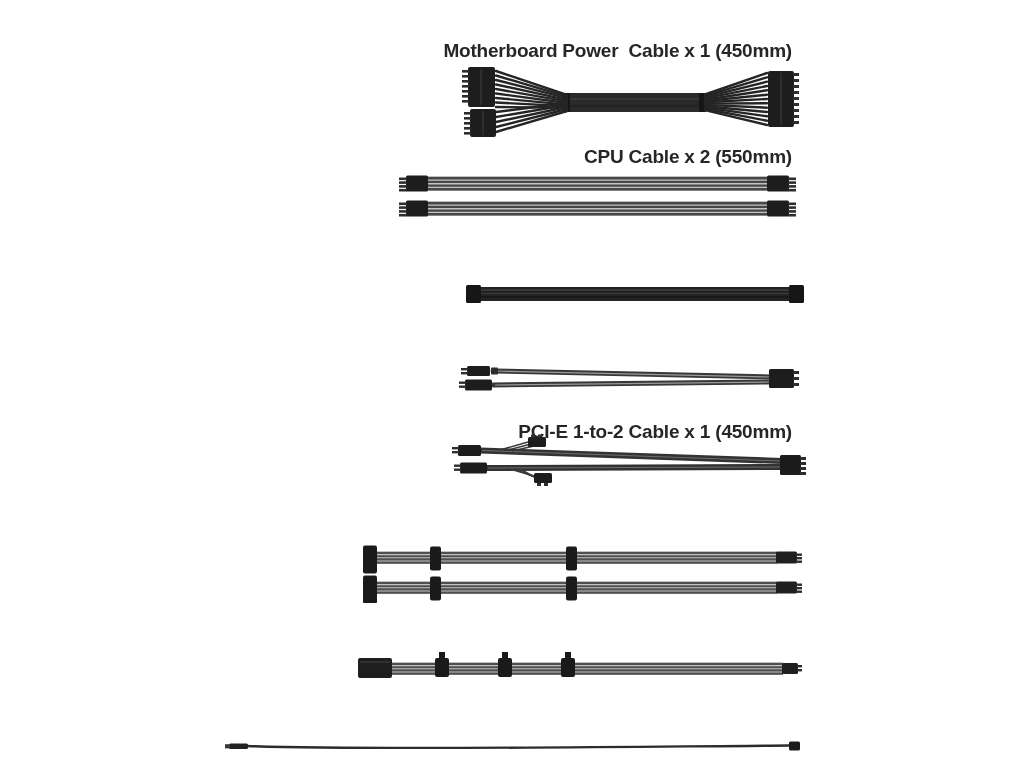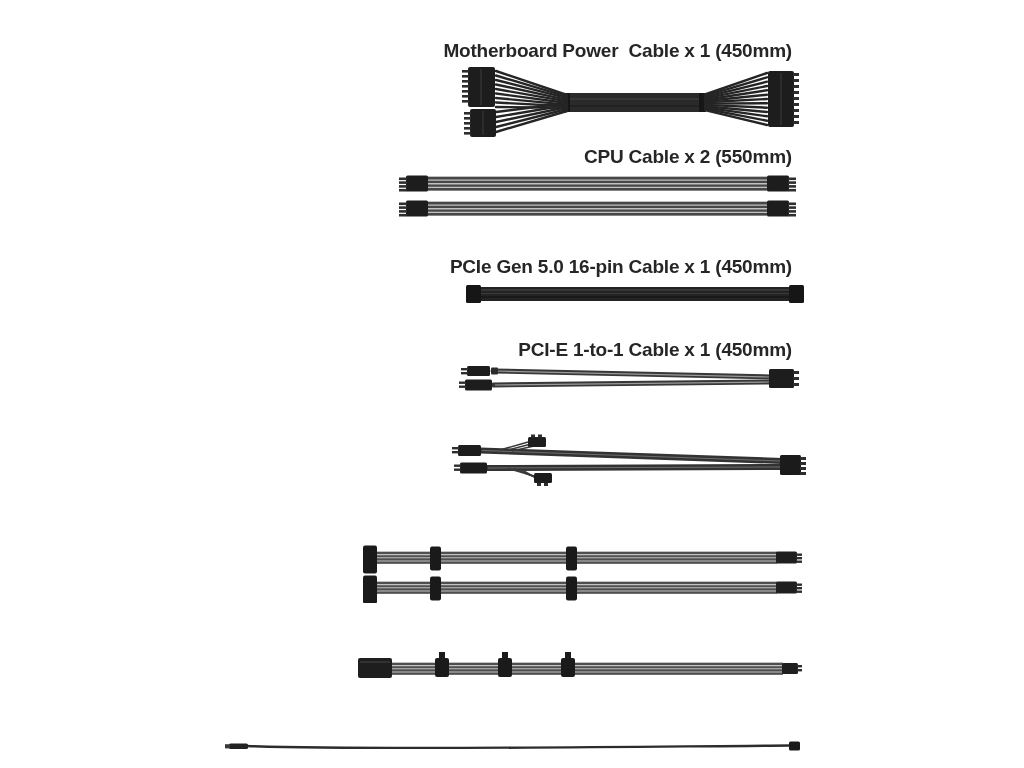--- a/index.html
+++ b/index.html
@@ -150,31 +150,29 @@
       <rect x="377" y="32.5" width="22" height="16" rx="1.5" fill="#1d1d1d"></rect>
       <g fill="#2e2e2e">
         <rect x="398" y="34.5" width="8" height="2.6"></rect>
           <rect x="398" y="38.3" width="8" height="2.6"></rect>
         <rect x="398" y="42.1" width="8" height="2.6"></rect>
           <rect x="398" y="45.9" width="8" height="2.6"></rect>
       </g>
     </g>
   </svg>
 
-  <div class="label" style="top:243px">PCIe Gen 5.0 16-pin Cable x 1 (450mm)</div>
   <svg class="g" style="left:460px;top:265px" width="350" height="30" viewBox="0 0 350 30">
     <rect x="12" y="9" width="328" height="14" rx="2" fill="#232323"></rect>
     <line x1="14" y1="12" x2="338" y2="12" stroke="#4d4d4d" stroke-width="1"></line>
     <line x1="14" y1="15.5" x2="338" y2="15.5" stroke="#3c3c3c" stroke-width="1"></line>
     <line x1="14" y1="19" x2="338" y2="19" stroke="#101010" stroke-width="1"></line>
     <rect x="6" y="7" width="15" height="18" rx="1.5" fill="#161616"></rect>
     <rect x="329" y="7" width="15" height="18" rx="1.5" fill="#161616"></rect>
   </svg>
 
-  <div class="label" style="top:326px">PCI-E 1-to-1 Cable x 1 (450mm)</div>
   <svg class="g" style="left:455px;top:345px" width="355" height="40" viewBox="0 0 355 40">
     <g>
       <line x1="38" y1="13" x2="316" y2="19" stroke="#383838" stroke-width="5" stroke-linecap="round"></line>
       <line x1="40" y1="13" x2="314" y2="19" stroke="#9a9a9a" stroke-width="1.2"></line>
       <line x1="38" y1="27" x2="316" y2="24" stroke="#383838" stroke-width="5" stroke-linecap="round"></line>
       <line x1="40" y1="27" x2="314" y2="24" stroke="#9a9a9a" stroke-width="1.2"></line>
     </g>
     <g>
       <rect x="12" y="8" width="23" height="10" rx="1.5" fill="#1d1d1d"></rect>
       <rect x="36" y="9.5" width="7" height="7" rx="1" fill="#2c2c2c"></rect>
@@ -185,20 +183,21 @@
         <rect x="4" y="27.5" width="7" height="2.4" fill="#2e2e2e"></rect>
     </g>
     <g>
       <rect x="314" y="11" width="25" height="19" rx="1.5" fill="#1d1d1d"></rect>
       <rect x="338" y="13" width="6" height="3" fill="#2e2e2e"></rect>
       <rect x="338" y="19" width="6" height="3" fill="#2e2e2e"></rect>
       <rect x="338" y="25" width="6" height="3" fill="#2e2e2e"></rect>
     </g>
   </svg>
 
+  <div class="label" style="top:408px">PCI-E 1-to-2 Cable x 1 (450mm)</div>
   <svg class="g" style="left:450px;top:420px" width="360" height="55" viewBox="0 0 360 55">
     <line x1="30" y1="17.5" x2="332" y2="28" stroke="#333333" stroke-width="6" stroke-linecap="round"></line>
     <line x1="32" y1="17.5" x2="330" y2="28" stroke="#6e6e6e" stroke-width="1"></line>
     <line x1="36" y1="35" x2="332" y2="34" stroke="#333333" stroke-width="6" stroke-linecap="round"></line>
     <line x1="38" y1="35" x2="330" y2="34" stroke="#6e6e6e" stroke-width="1"></line>
 
     <g>
       <g stroke="#3a3a3a" stroke-width="1.6">
         <line x1="50" y1="17" x2="78" y2="9"></line>
           <line x1="56" y1="17.5" x2="81" y2="11"></line>

